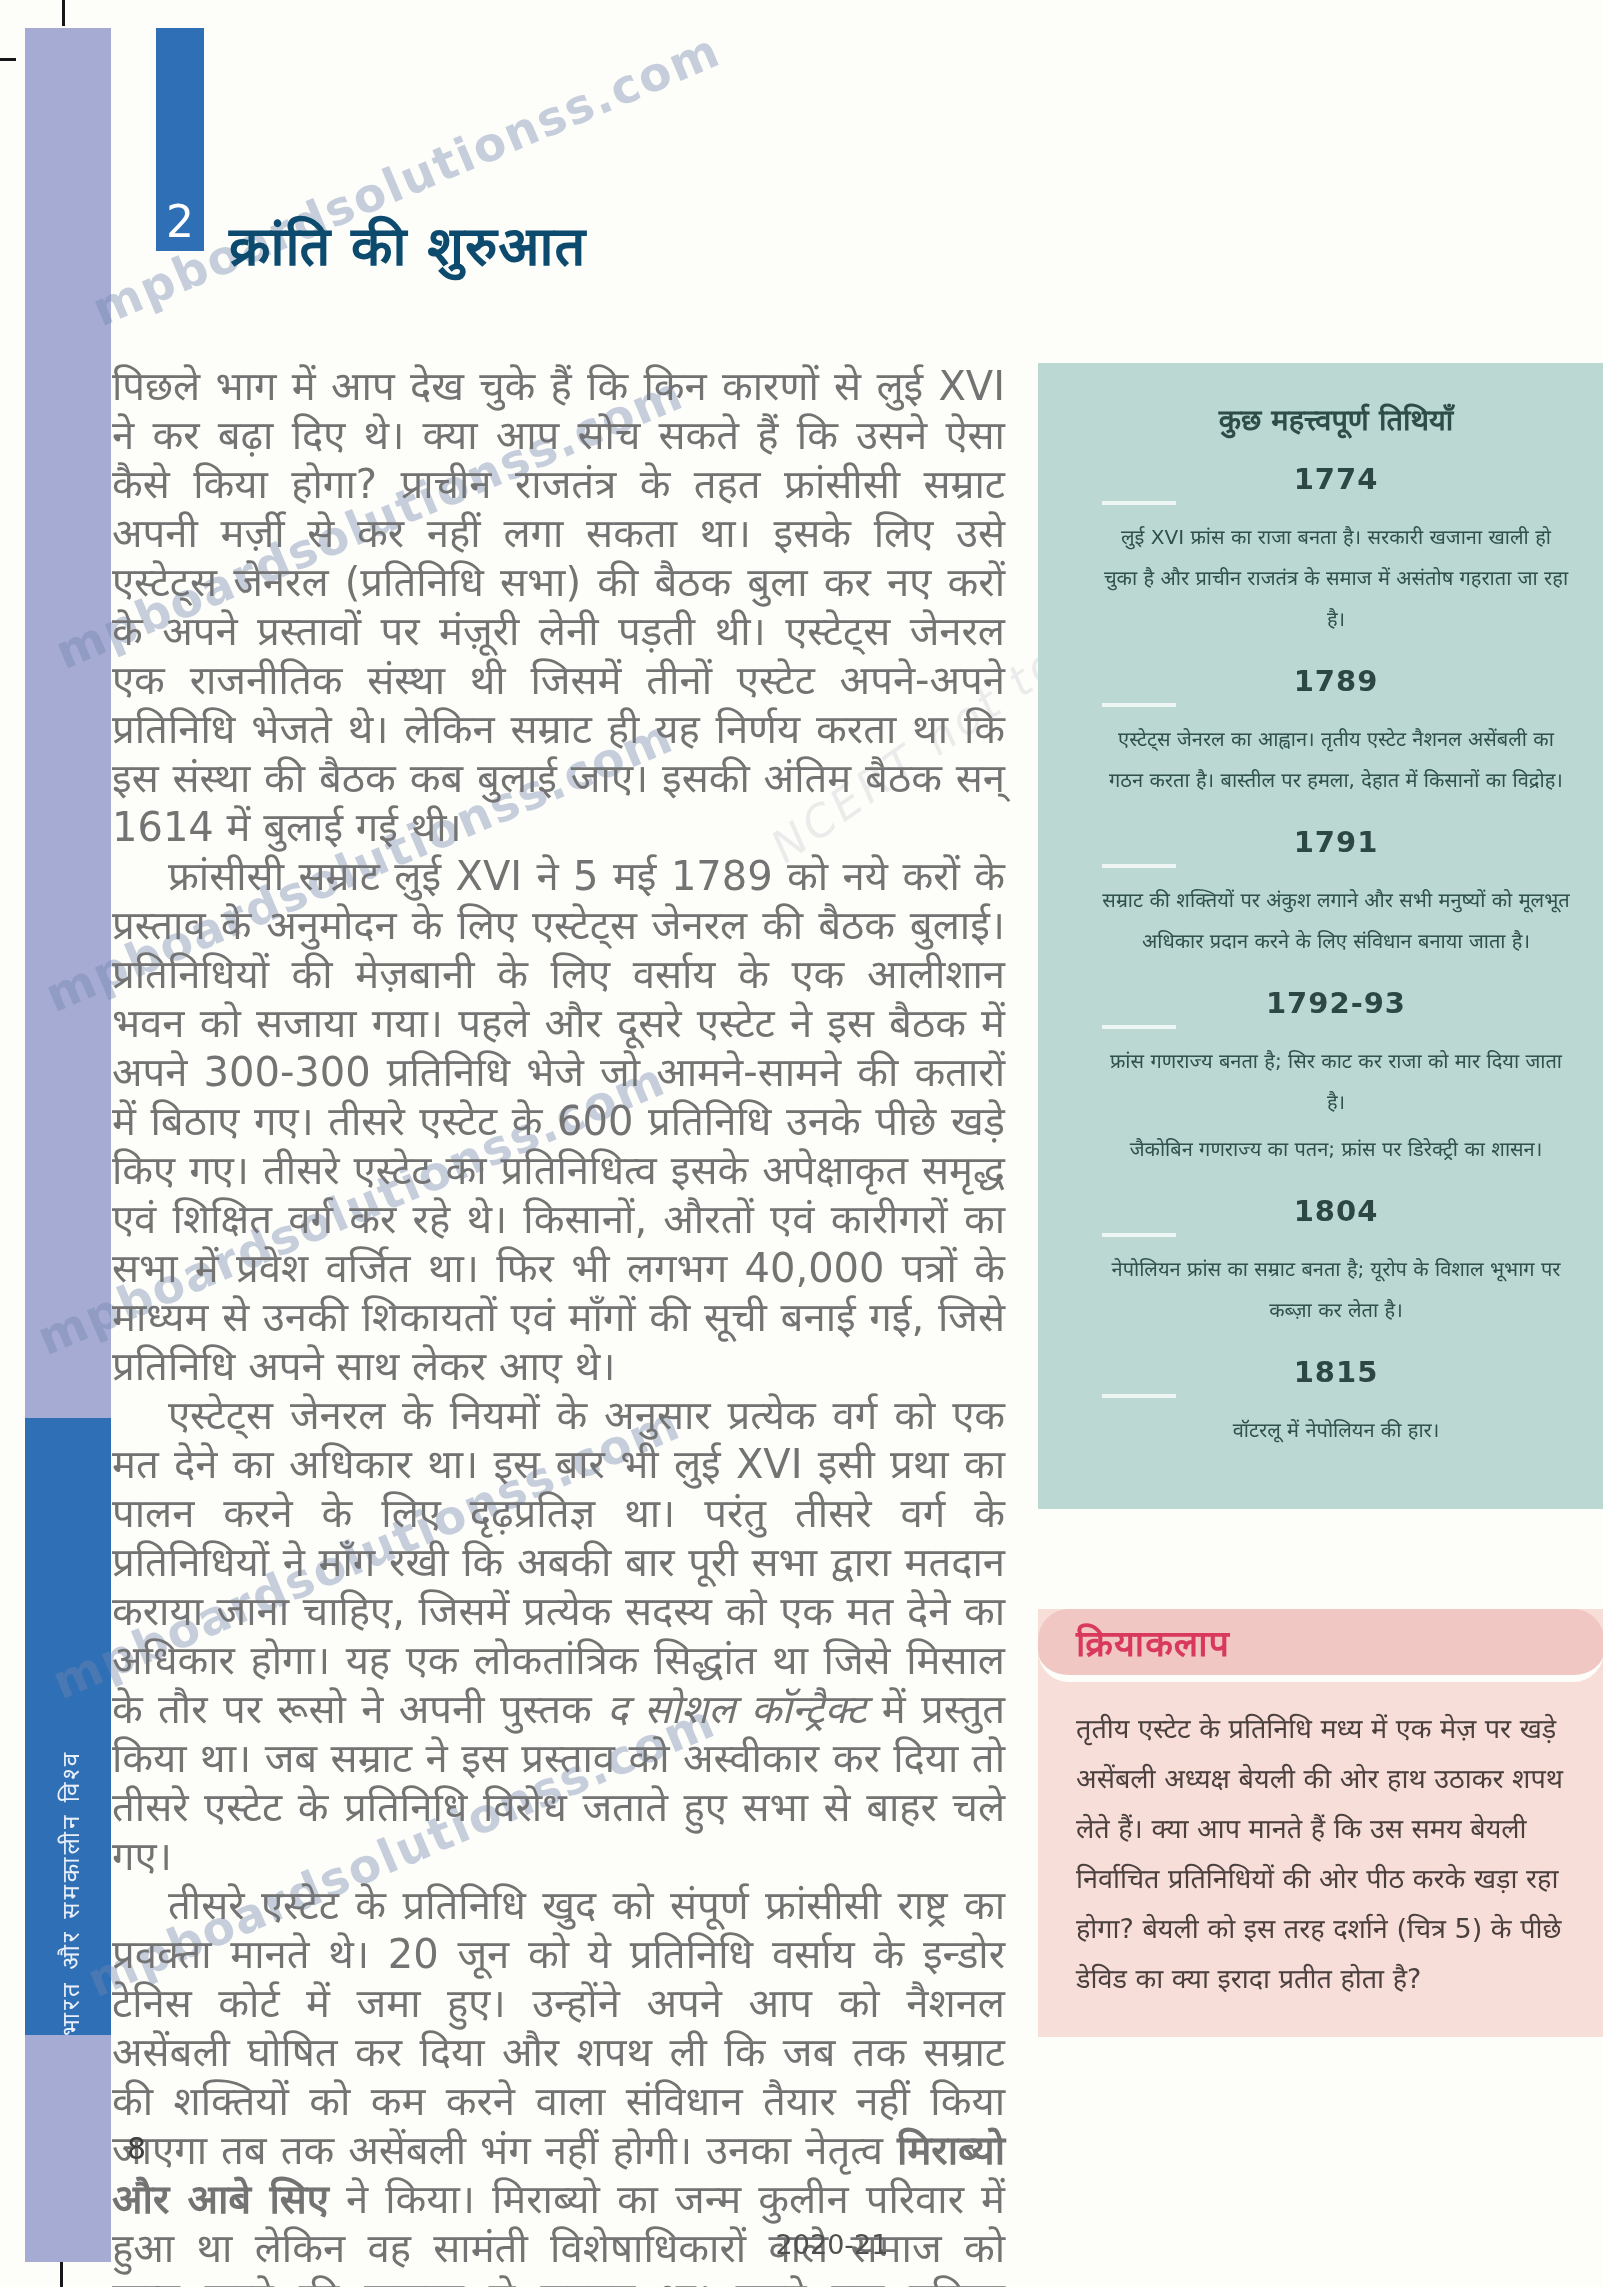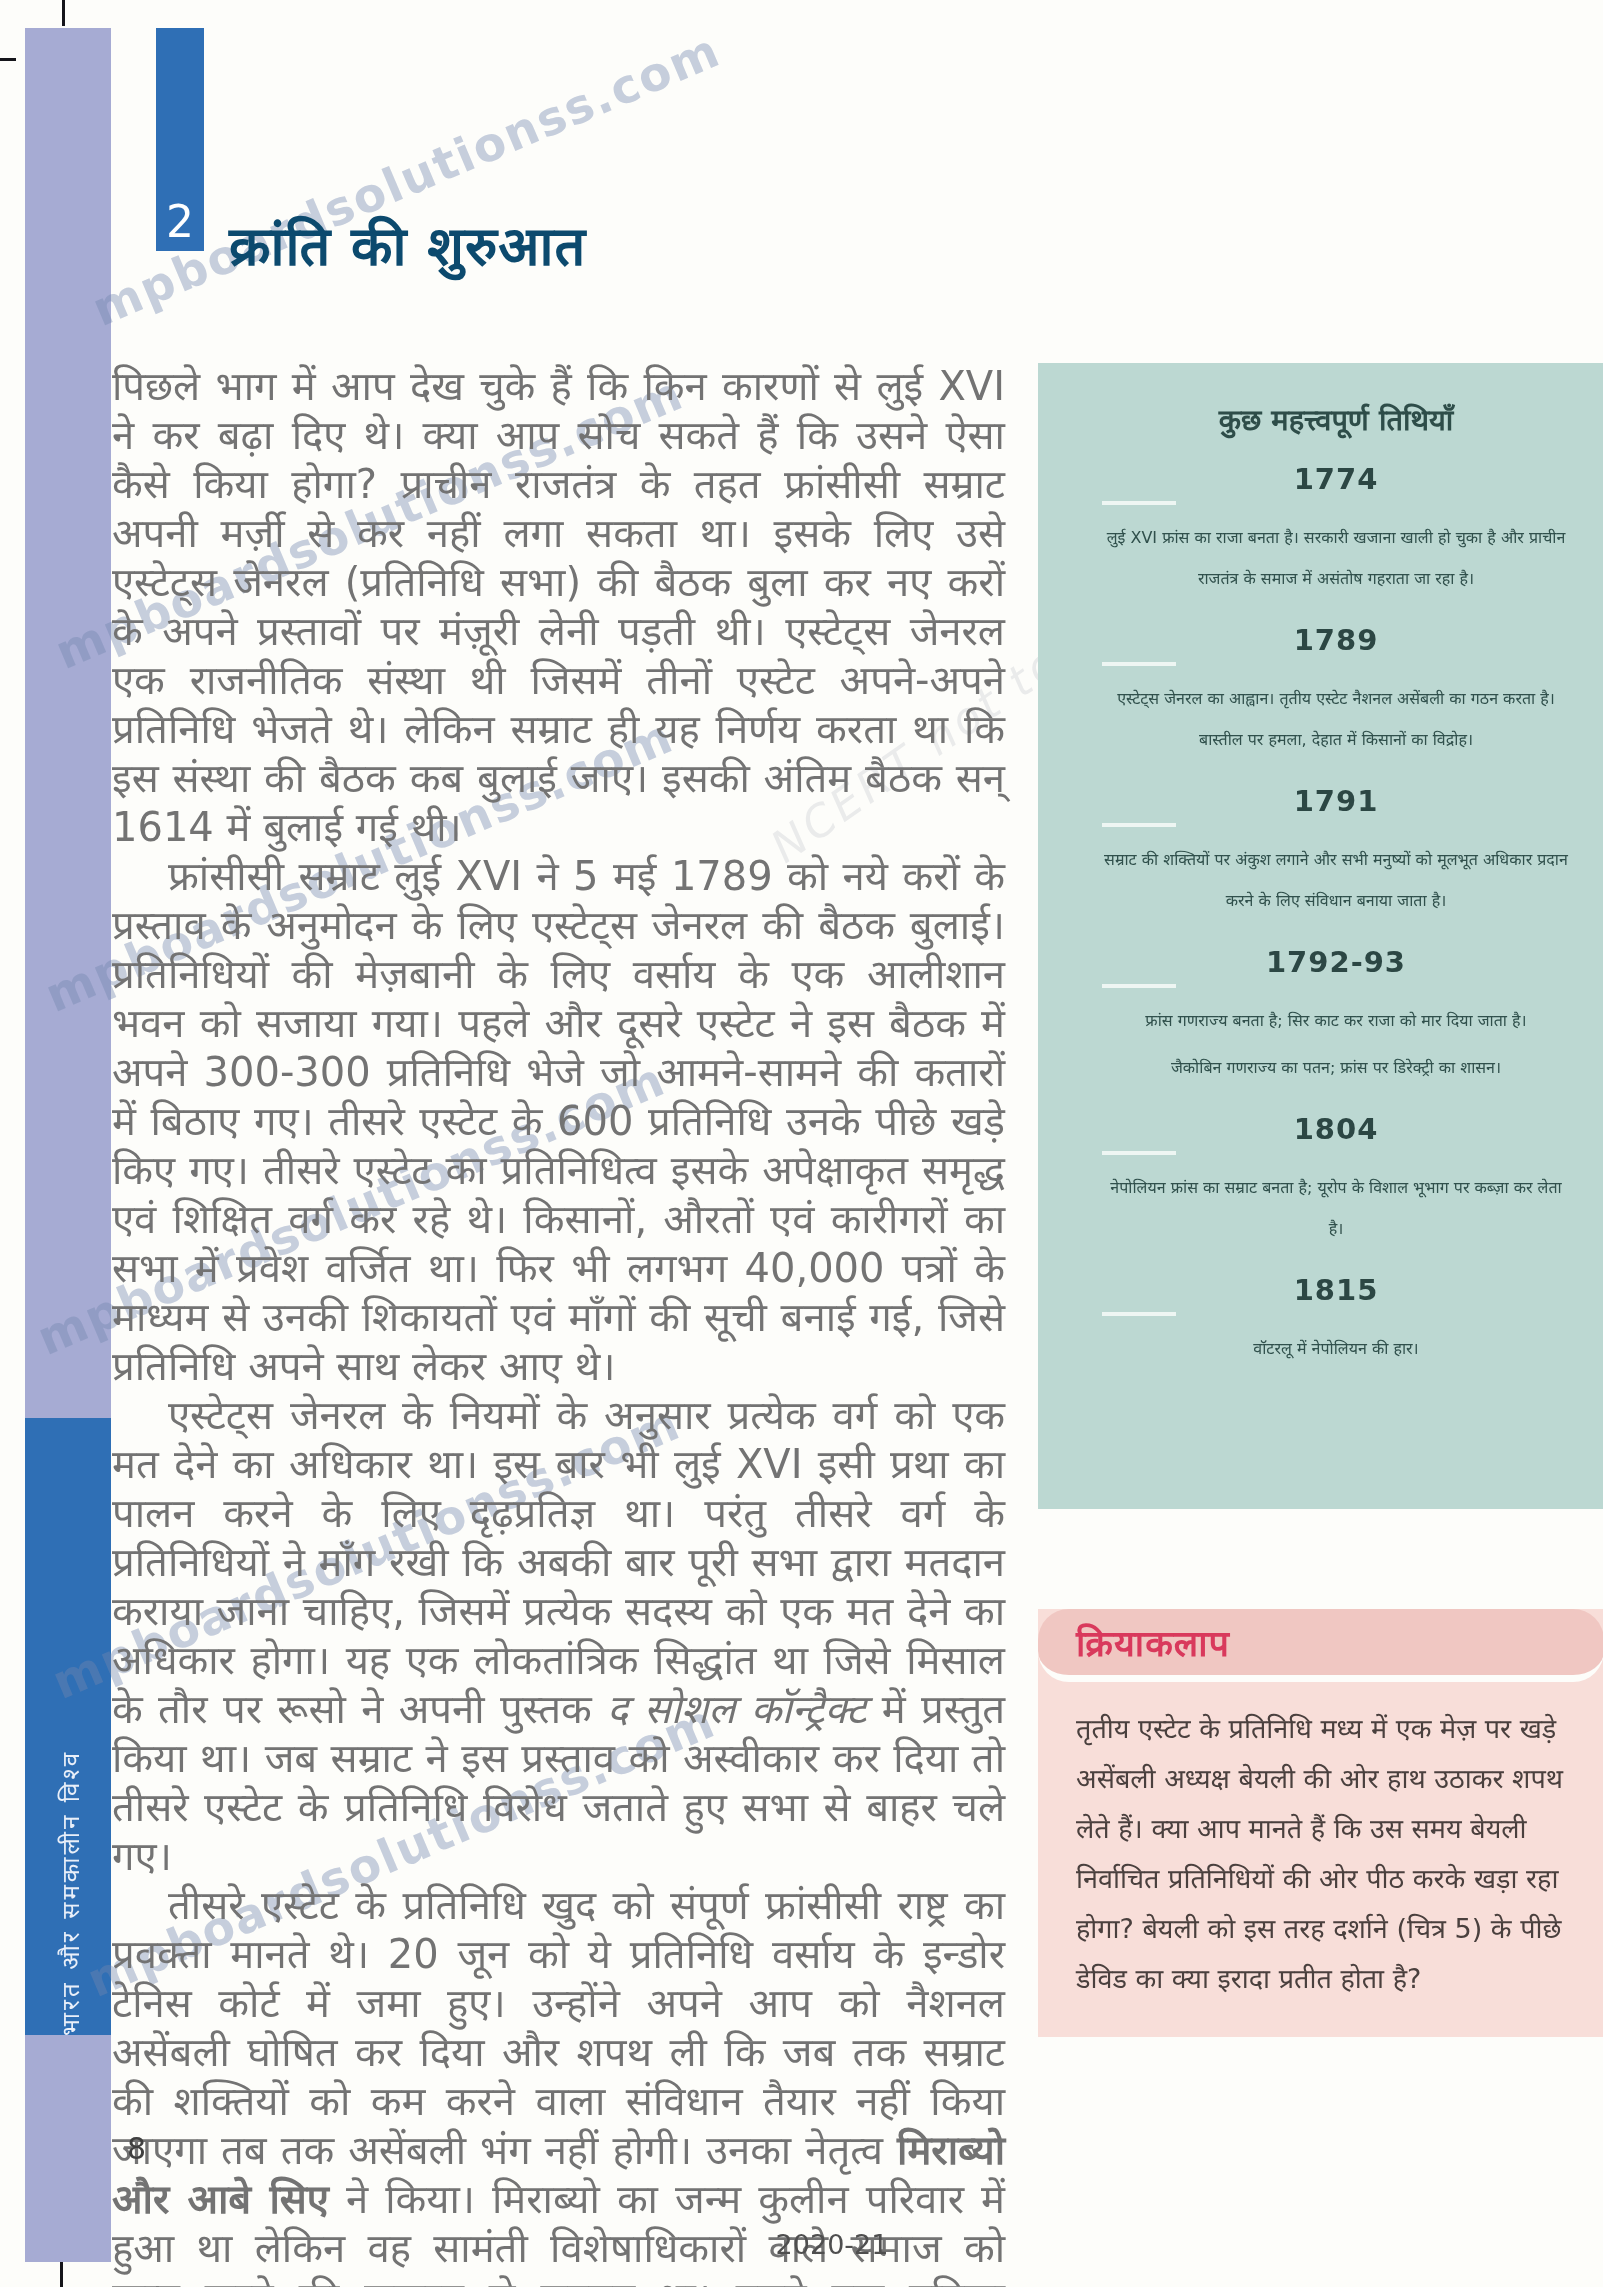--- a/index.html
+++ b/index.html
@@ -33,21 +33,21 @@
   .para{margin:0;}
   .para.indent{text-indent:56px;}
   .b{font-weight:bold;}
   .i{font-style:italic;}
   
   .timeline-box{position:absolute;left:1038px;top:363px;width:566px;height:1146px;background:#bcd8d2;box-sizing:border-box;}
   .tl-inner{padding:36px 34px 0 64px;text-align:center;}
   .tl-title{font-size:29px;font-weight:bold;color:#2e4d49;margin:0 0 14px 0;}
   .tl-year{font-size:29px;font-weight:bold;color:#2c4744;margin-top:24px;letter-spacing:1px;}
   .tl-underline{width:74px;height:4px;background:#eef6f3;margin:5px 0 12px 0;}
-  .tl-text{font-size:16px;line-height:41px;color:#30504c;margin:0 0 6px 0;}
+  .tl-text{font-size:20px;line-height:41px;color:#30504c;margin:0 0 6px 0;}
   
   .activity-box{position:absolute;left:1038px;top:1609px;width:566px;height:428px;background:#f8ded9;box-sizing:border-box;}
   .activity-header{height:66px;background:#f0c7c2;border-bottom:7px solid #fdfdfa;display:flex;align-items:center;border-radius:31px;}
   .activity-title{color:#d9395c;font-weight:bold;font-size:36px;padding-left:38px;letter-spacing:1px;}
   .activity-body{padding:22px 24px 0 38px;font-size:27px;line-height:50px;color:#4a403e;}
   
   .page-number{position:absolute;left:127px;top:2131px;font-size:30px;color:#3f3f3f;}
   .footer-year{position:absolute;left:60px;top:2205px;width:1544px;text-align:center;font-size:27px;color:#4f4f4f;margin-top:24px;}
   
   .wm{

